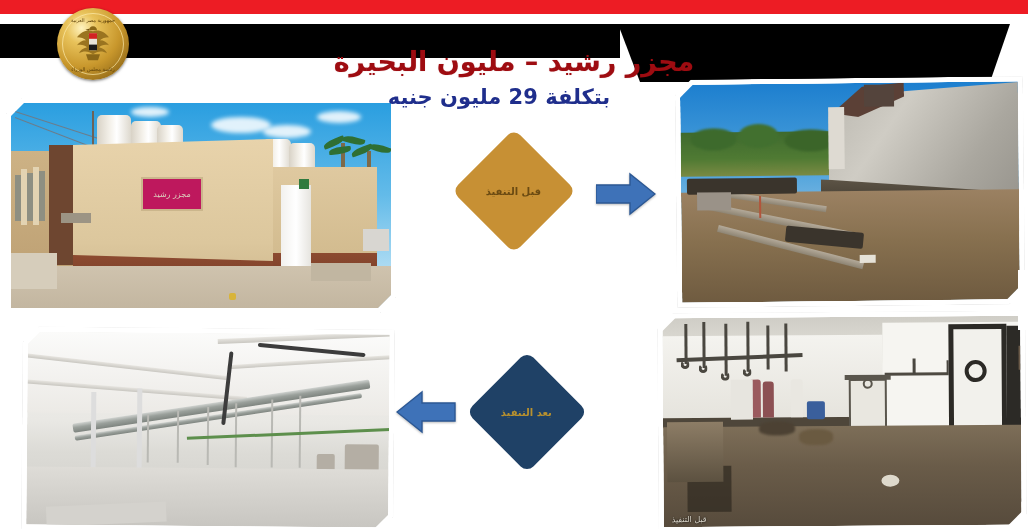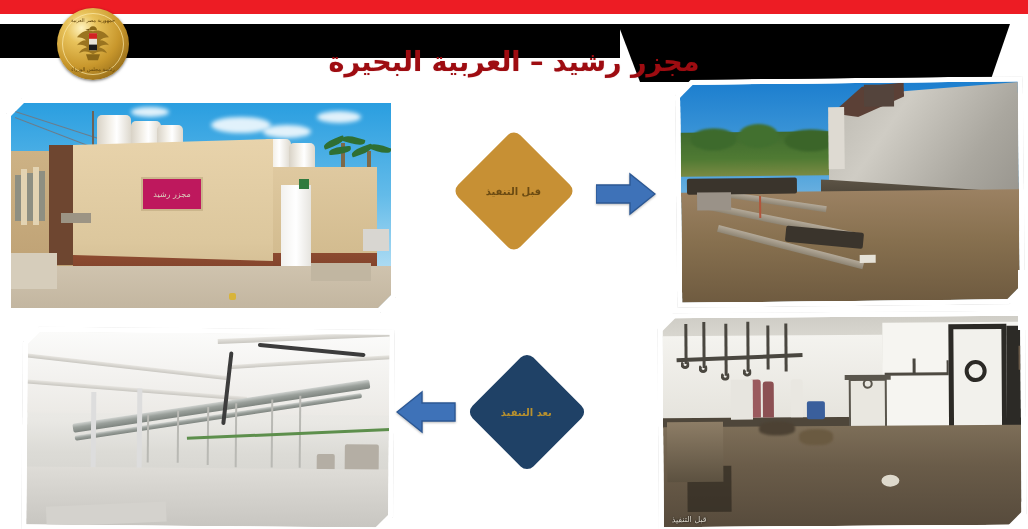--- a/index.html
+++ b/index.html
@@ -346,21 +346,22 @@
 
       <rect x="15" y="10" width="8" height="17" rx="1" fill="#e8e4d8"></rect>
       <rect x="15" y="10" width="8" height="5.6" fill="#d22222"></rect>
       <rect x="15" y="21.4" width="8" height="5.6" fill="#1a1a1a"></rect>
 
       <path d="M12 31 L26 31 L24 37 L14 37 Z" fill="#8a6718"></path>
     </svg>
     <div class="arc-bot">رئاسة مجلس الوزراء</div>
   </div>
 
-  <div class="title">مجزر رشيد – العربية البحيرة</div>
+  <div class="title">مجزر رشيد – مليون البحيرة</div>
+  <div class="subtitle">بتكلفة 29 مليون جنيه</div>
 
   <div class="frame" id="frame-tl">
     <div class="photo">
       <div class="ph-sky"></div>
       <div class="cloud" style="left:200px;top:14px;width:60px;height:16px;"></div>
       <div class="cloud" style="left:252px;top:22px;width:48px;height:13px;"></div>
       <div class="cloud" style="left:306px;top:8px;width:44px;height:12px;"></div>
       <div class="cloud" style="left:120px;top:4px;width:38px;height:10px;"></div>
 
       <div style="position:absolute;left:4px;top:8px;width:90px;height:1px;background:#6b7d8c;transform:rotate(18deg);transform-origin:left;"></div>

